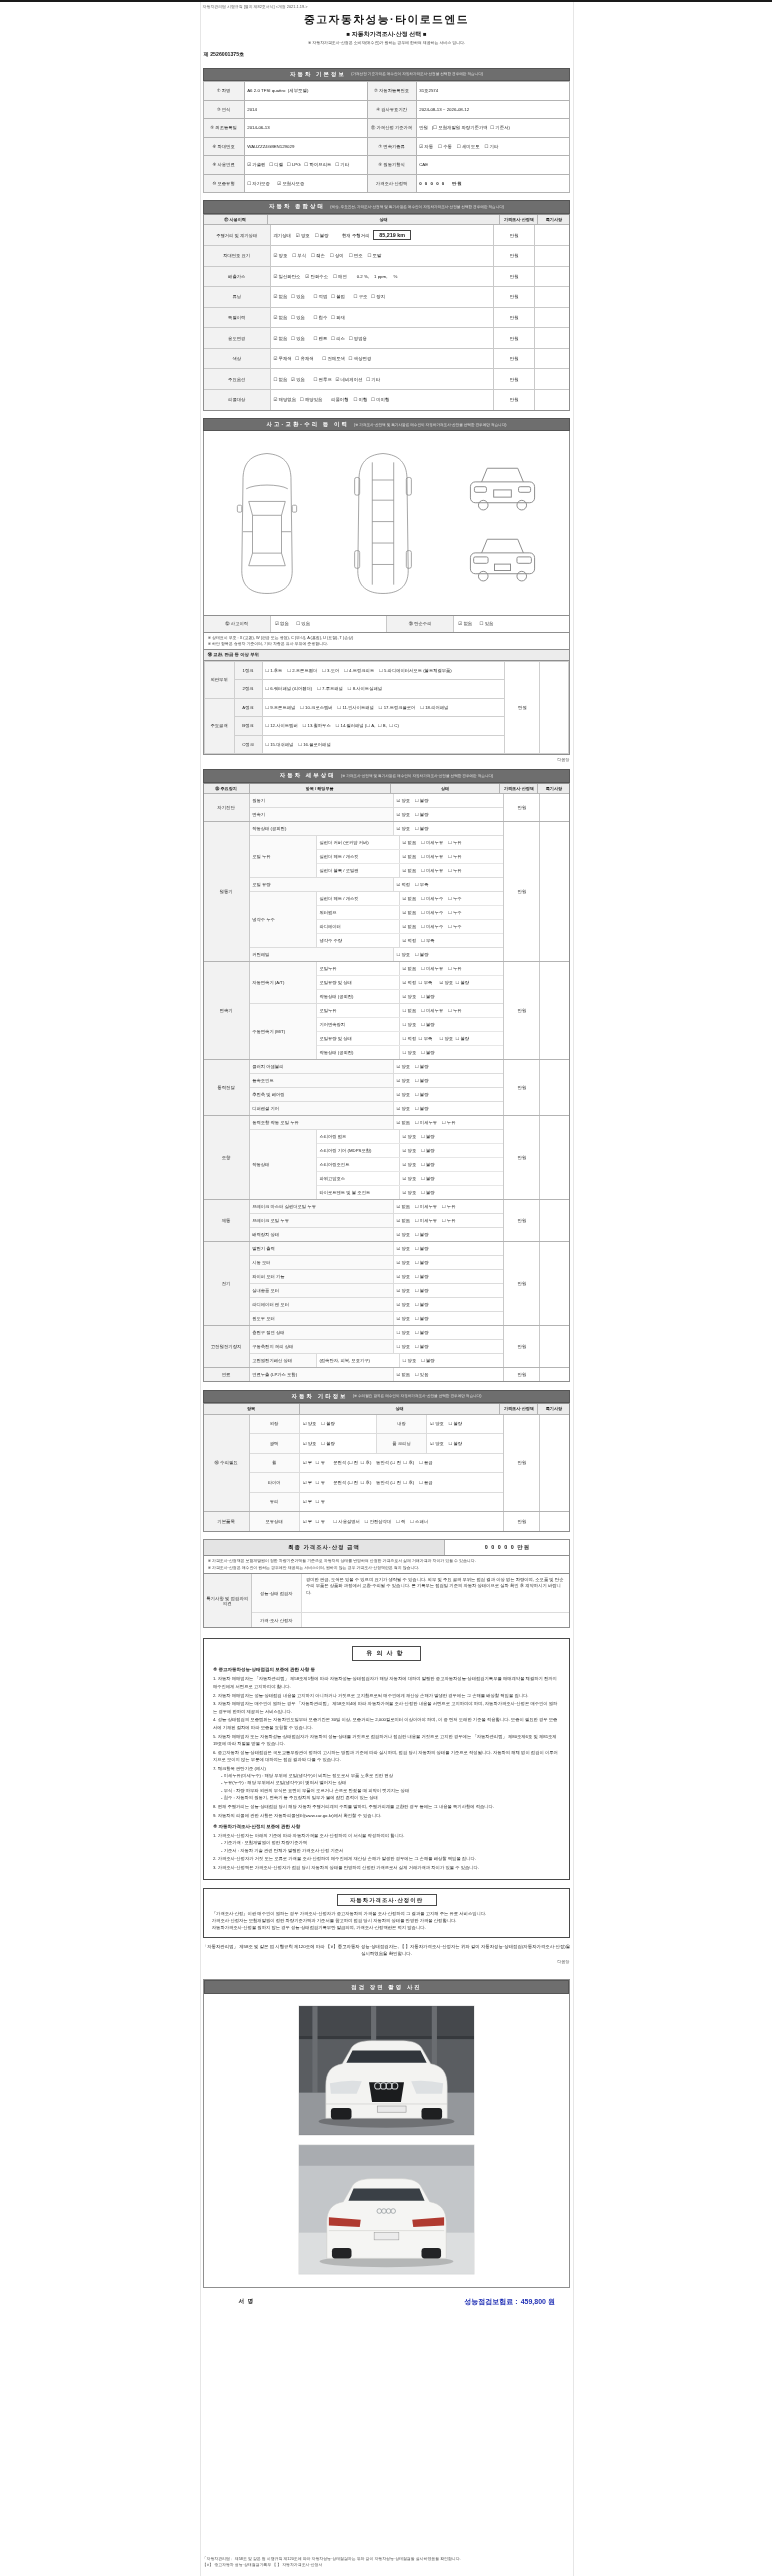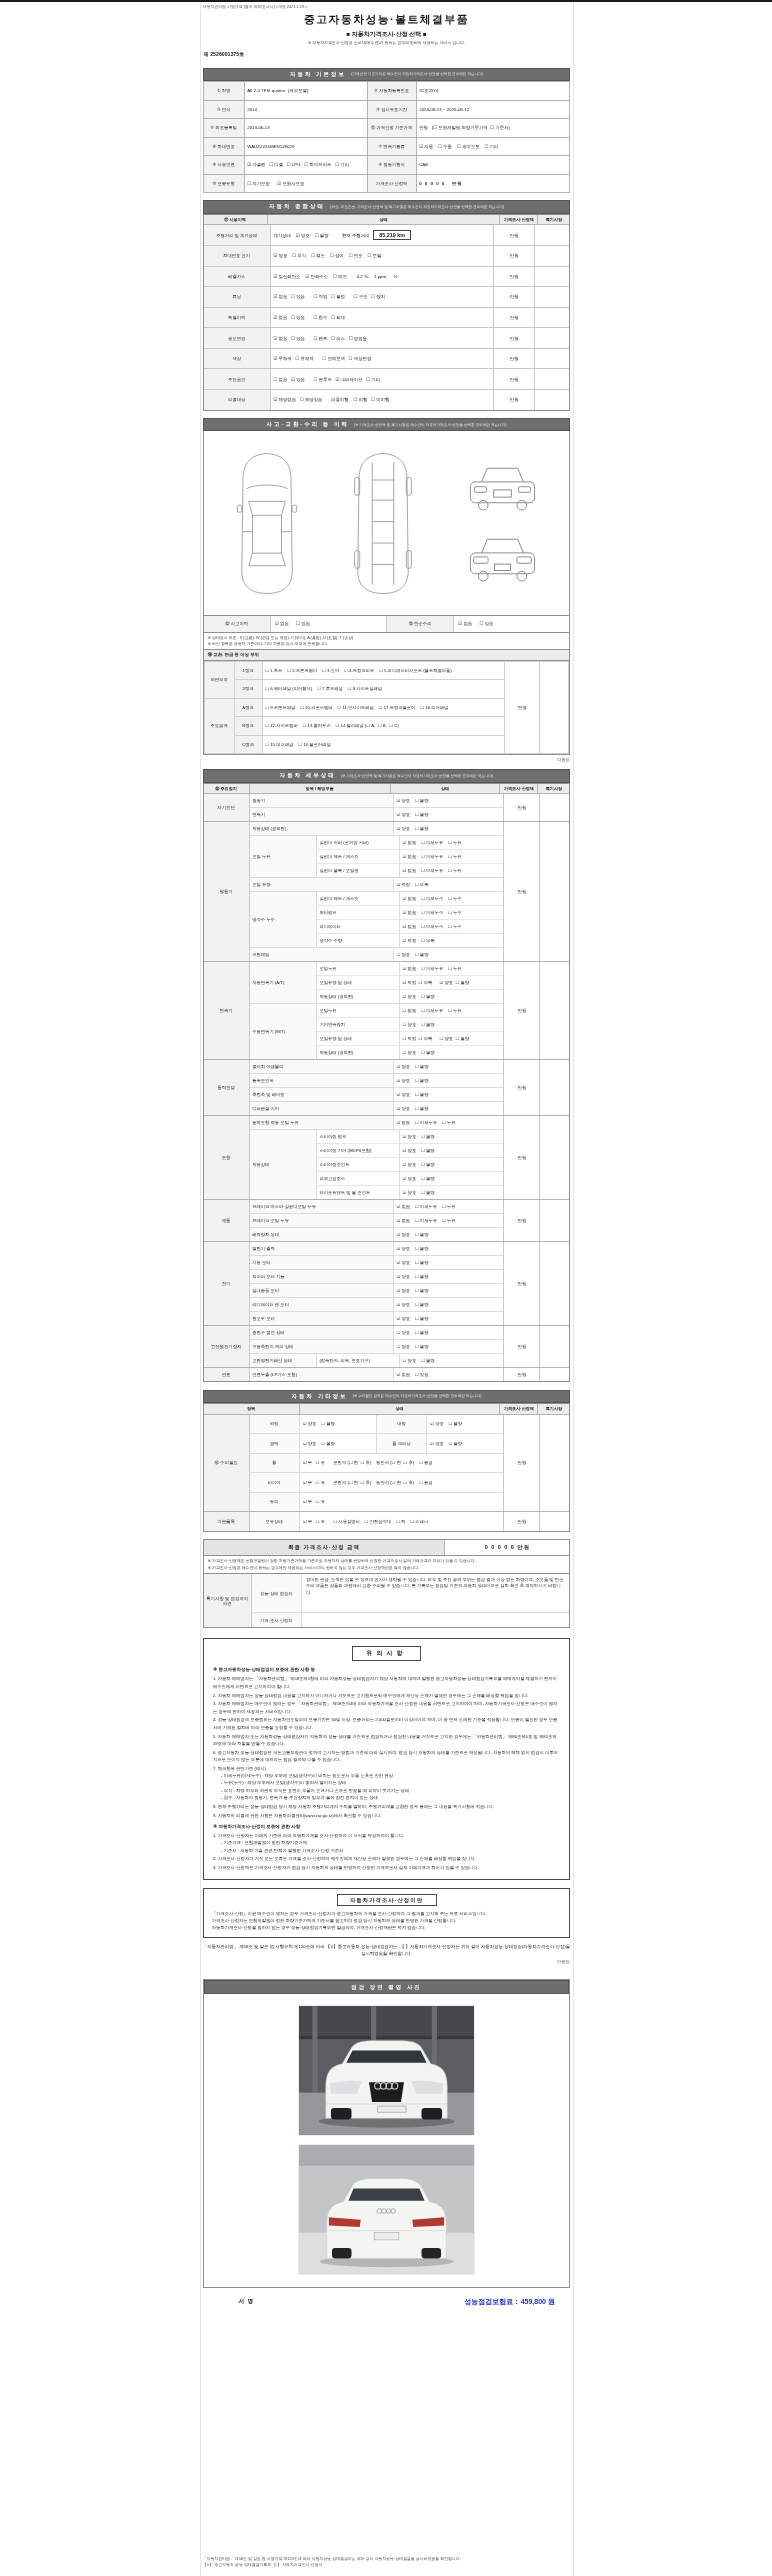--- a/index.html
+++ b/index.html
@@ -123,21 +123,21 @@
   svg.diag{stroke:#8a8a8a;fill:none;stroke-width:1.2}
 </style>
 </head>
 <body>
 
 <div class="topline"></div>
 
 <div class="doc">
 
   <div class="print-note">자동차관리법 시행규칙 [별지 제82호서식] &lt;개정 2021.1.19.&gt;</div>
-  <div class="title">중고자동차성능·볼트체결부품</div>
+  <div class="title">중고자동차성능·타이로드엔드</div>
   <div class="subtitle">■ 자동차가격조사·산정 선택 ■</div>
   <div class="subtitle-note">※ 자동차가격조사·산정은 소비자(매수인)가 원하는 경우에 한하여 제공하는 서비스 입니다.</div>
   <div class="doc-no">제 2526001375호</div>
 
   <div class="sec">
     <div class="secbar">
       <span class="t">자동차 기본정보</span>
       <span class="n">(가격산정 기준가격은 매수인이 자동차가격조사·산정을 선택한 경우에만 적습니다)</span>
     </div>
     <table class="grid">

